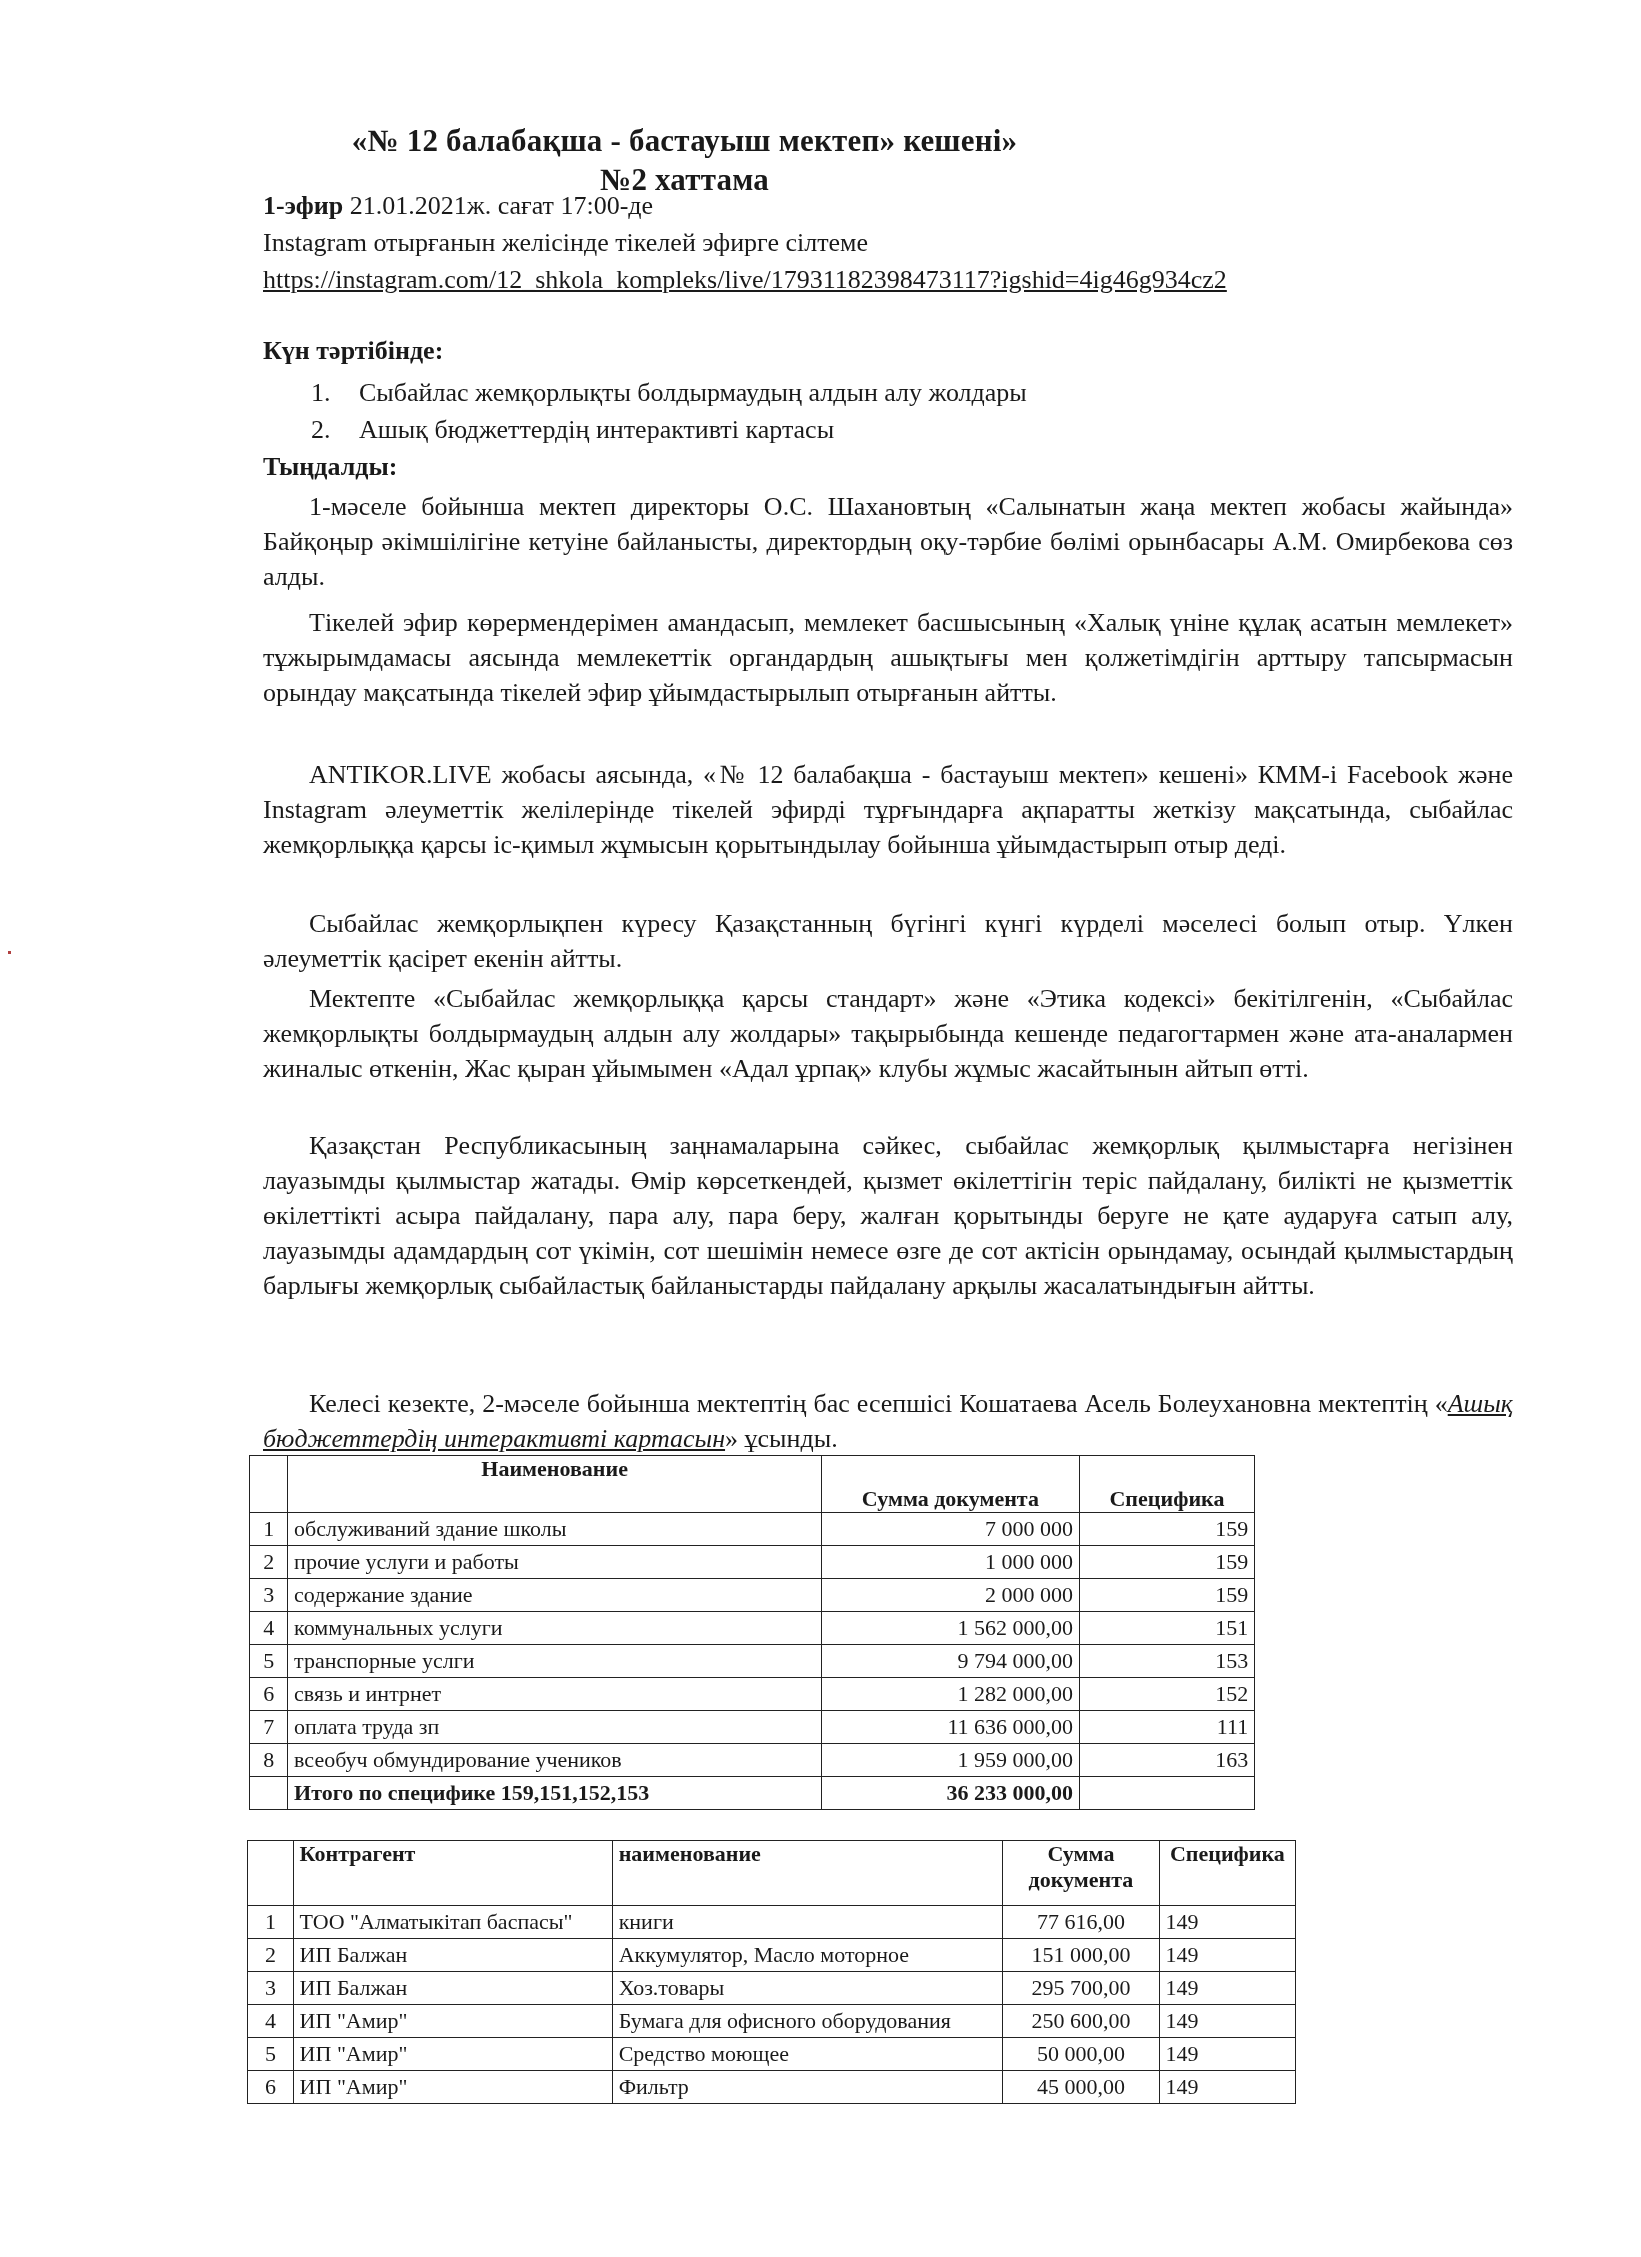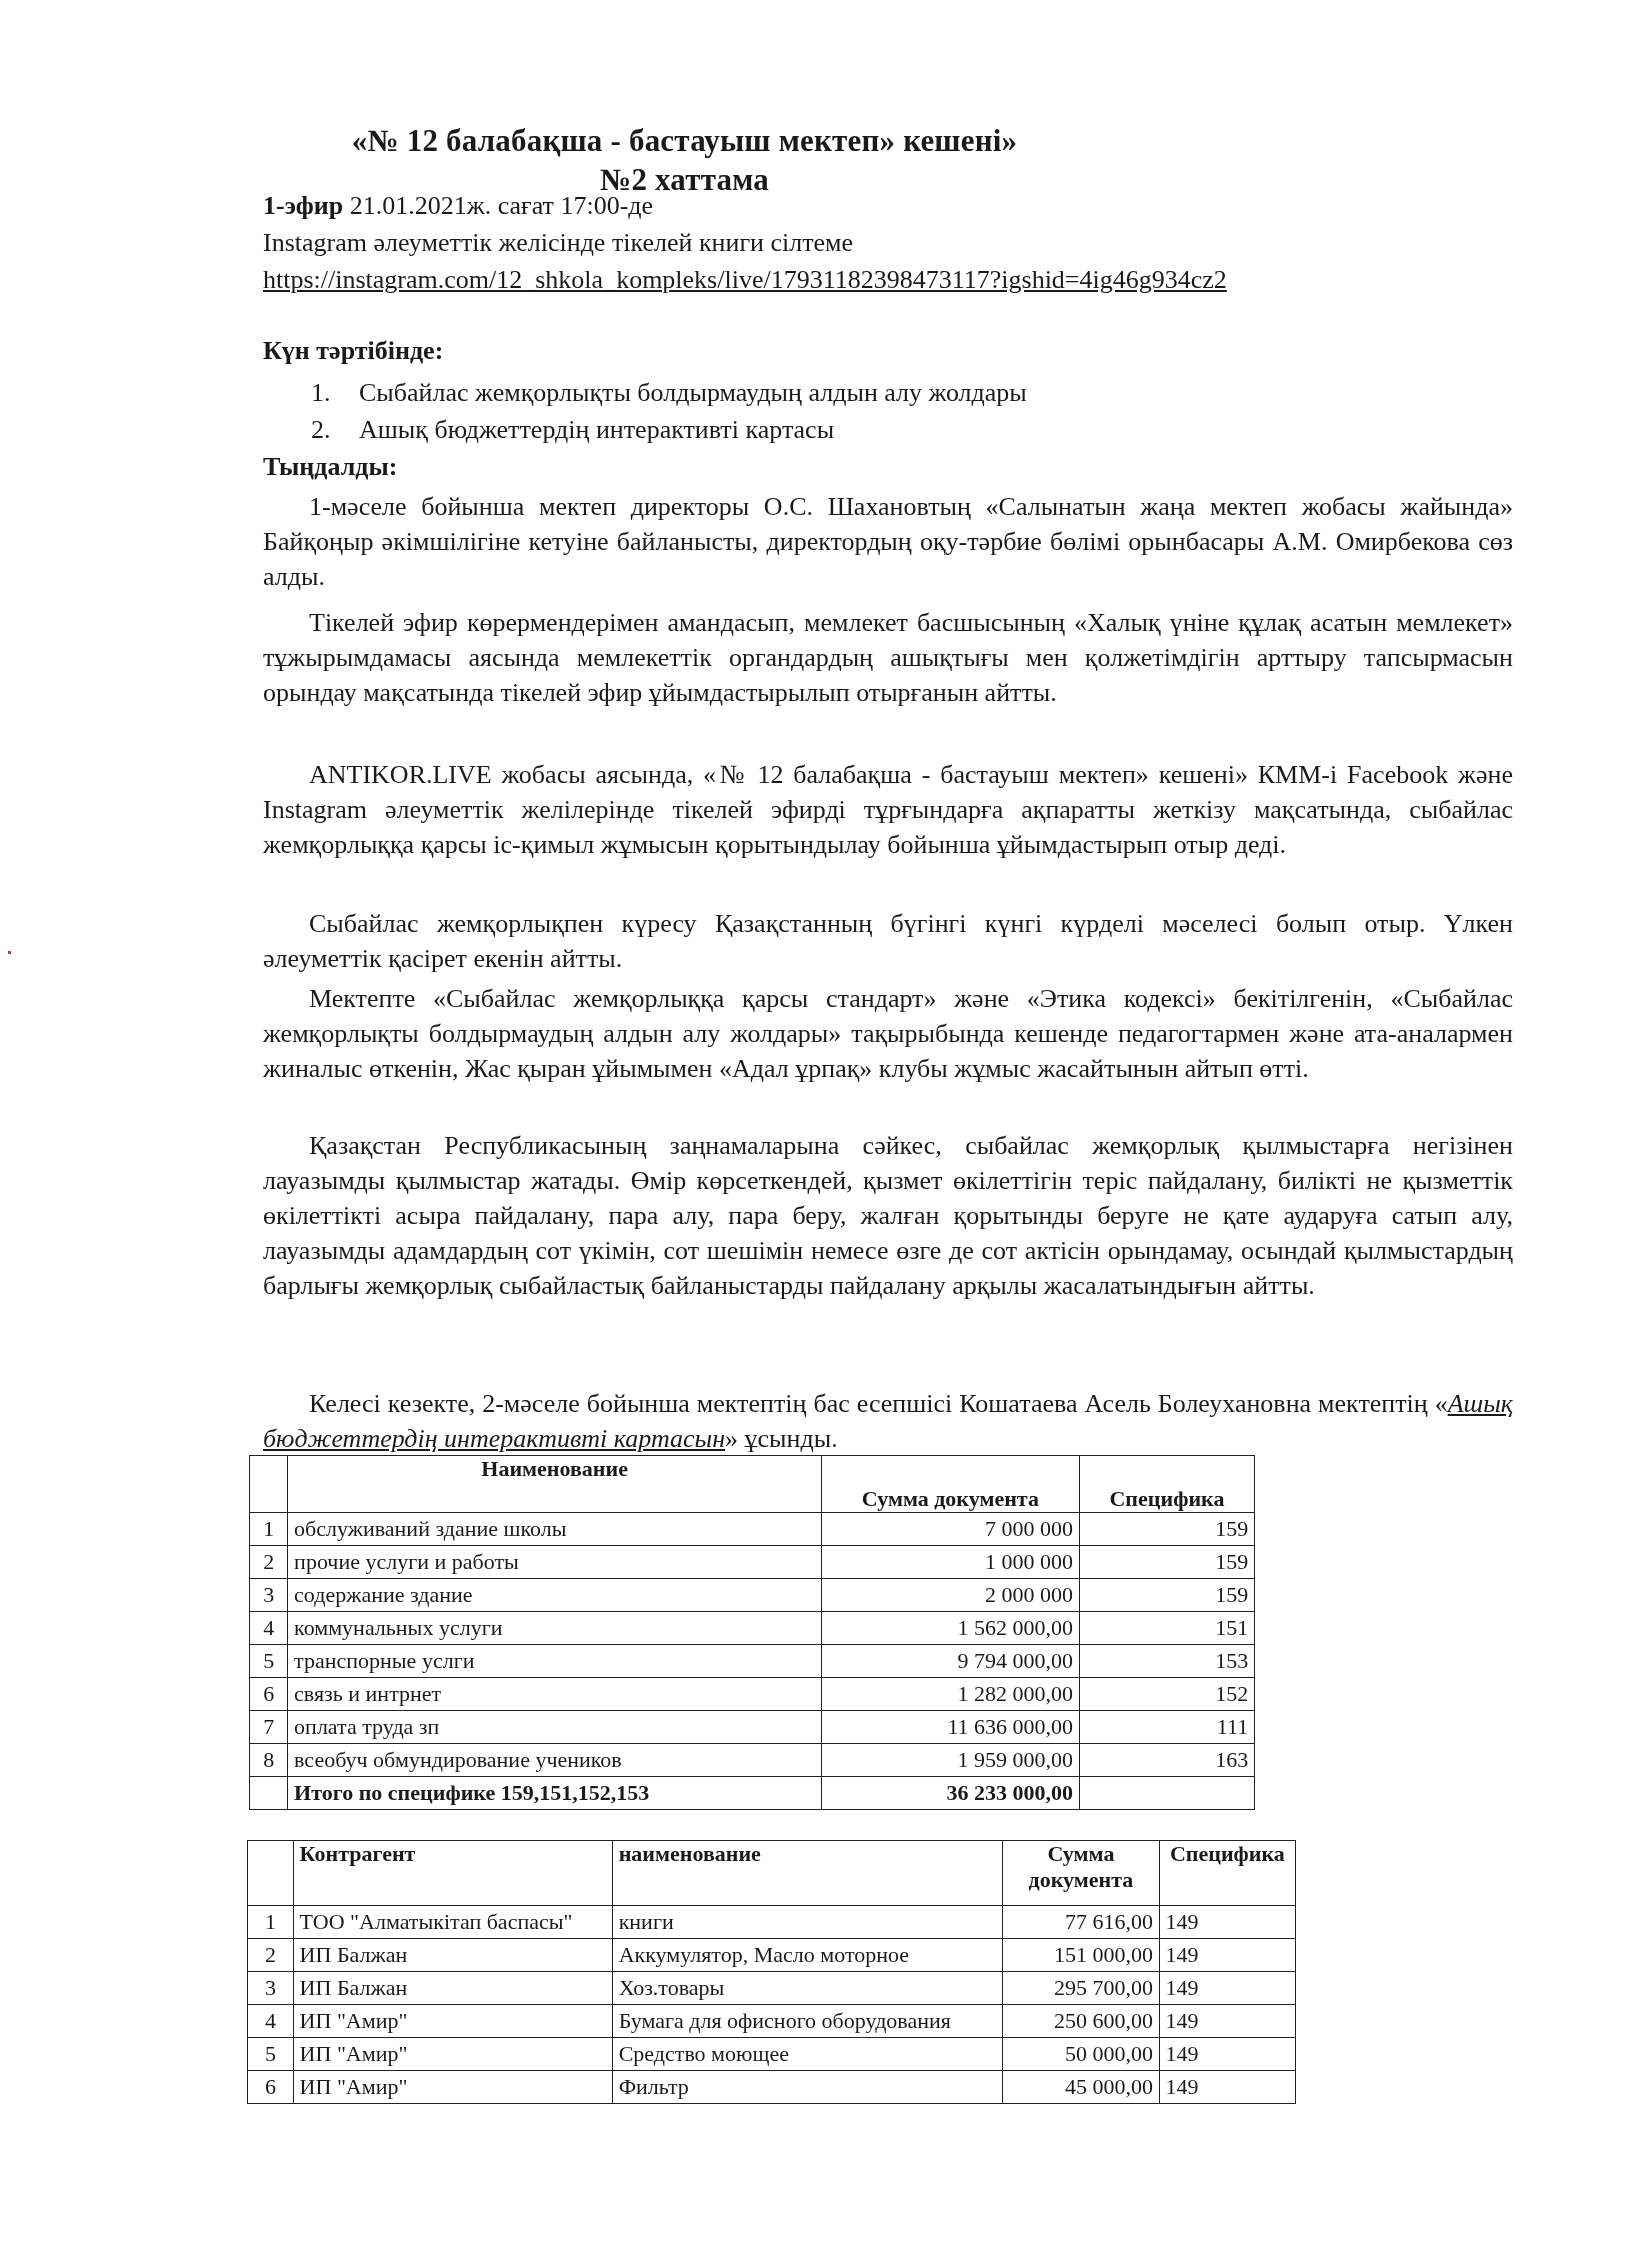--- a/index.html
+++ b/index.html
@@ -37,40 +37,40 @@
     .t-budget .c2 { width: 227px; text-align: right; }
     .t-budget .c3 { width: 150px; text-align: right; }
     .t-budget thead th { height: 56px; }
     .t-budget thead th.c1 { text-align: center; vertical-align: top; }
     .t-budget thead th.c2, .t-budget thead th.c3 { text-align: center; vertical-align: bottom; }
     .t-budget .total td { font-weight: bold; }
     .t-contr { left: 247px; top: 1840px; width: 1049px; }
     .t-contr .c0 { width: 39px; text-align: center; }
     .t-contr .c1 { width: 352px; text-align: left; }
     .t-contr .c2 { width: 439px; text-align: left; }
-    .t-contr .c3 { width: 154px; text-align: right; }
+    .t-contr .c3 { width: 154px; text-align: center; }
     .t-contr .c4 { width: 126px; text-align: left; }
     .t-contr thead th { height: 64px; vertical-align: top; }
     .t-contr thead th.c3, .t-contr thead th.c4 { text-align: center; }
     .margin-mark { position: absolute; left: 7.7px; top: 951px; width: 2.9px; height: 2.9px; background: #b04040; }
   </style>
 </head>
 <body>
 
 <div class="page">
   <div class="margin-mark"></div>
 
   <div class="title t1">«№ 12 балабақша - бастауыш мектеп» кешені»</div>
   <div class="title t2">№2 хаттама</div>
 
   <div class="line" style="top:191px">
     <span class="b">1-эфир</span>
     <span>21.01.2021ж. сағат 17:00-де</span>
   </div>
-  <div class="line" style="top:228px">Instagram әлеуметтік желісінде тікелей книги сілтеме</div>
+  <div class="line" style="top:228px">Instagram отырғанын желісінде тікелей эфирге сілтеме</div>
   <div class="line link" style="top:265px">https://instagram.com/12_shkola_kompleks/live/17931182398473117?igshid=4ig46g934cz2</div>
   <div class="line b" style="top:336px">Күн тәртібінде:</div>
 
   <div class="list-item" style="top:378px">
     <span class="num">1.</span><span>Сыбайлас жемқорлықты болдырмаудың алдын алу жолдары</span>
   </div>
   <div class="list-item" style="top:415px">
     <span class="num">2.</span><span>Ашық бюджеттердің интерактивті картасы</span>
   </div>
 

